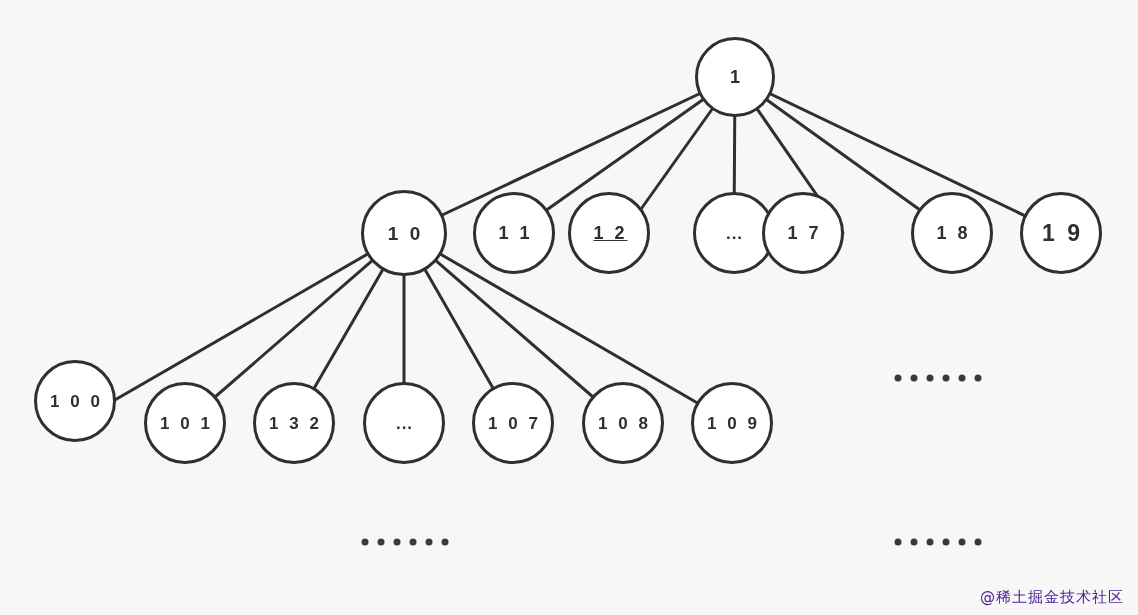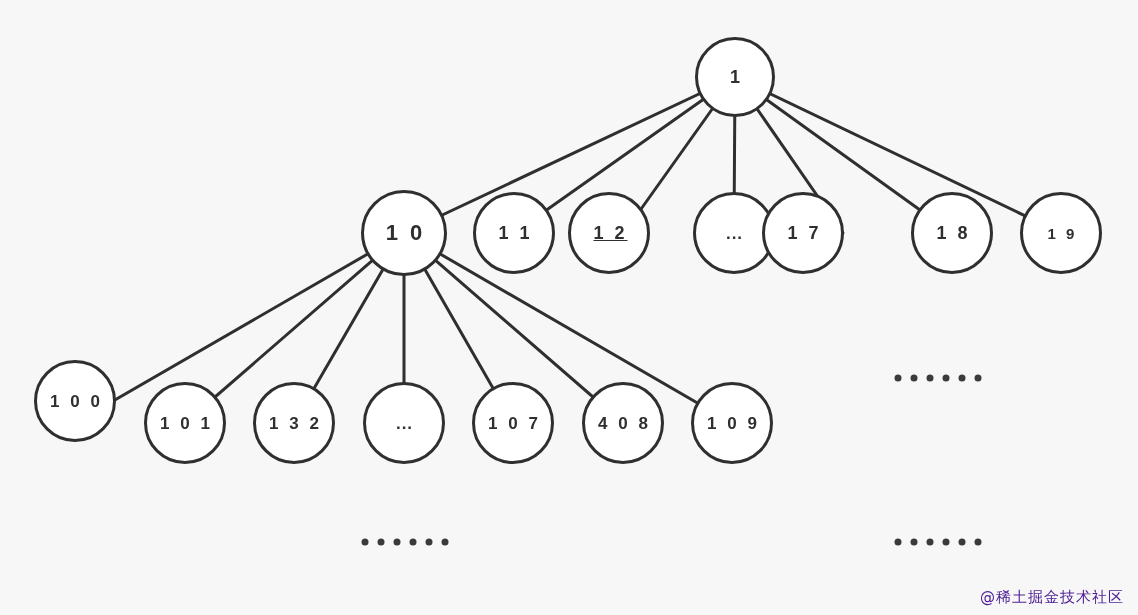--- a/index.html
+++ b/index.html
@@ -88,33 +88,33 @@
       <line x1="404" y1="233" x2="185" y2="423" stroke="#2f2f2f" stroke-width="3" stroke-linecap="round"></line>
       <line x1="404" y1="233" x2="294" y2="423" stroke="#2f2f2f" stroke-width="3" stroke-linecap="round"></line>
       <line x1="404" y1="233" x2="404" y2="423" stroke="#2f2f2f" stroke-width="3" stroke-linecap="round"></line>
       <line x1="404" y1="233" x2="513" y2="423" stroke="#2f2f2f" stroke-width="3" stroke-linecap="round"></line>
       <line x1="404" y1="233" x2="623" y2="423" stroke="#2f2f2f" stroke-width="3" stroke-linecap="round"></line>
       <line x1="404" y1="233" x2="732" y2="423" stroke="#2f2f2f" stroke-width="3" stroke-linecap="round"></line>
     </svg>
 
   <div id="node-layer">
       <div class="tree-node" style="left: 695px; top: 37px; width: 80px; height: 80px; font-size: 18px;">1</div>
-      <div class="tree-node" style="left: 361px; top: 190px; width: 86px; height: 86px; font-size: 22px;">1 0</div>
+      <div class="tree-node" style="left: 361px; top: 190px; width: 86px; height: 86px; font-size: 19px;">1 0</div>
       <div class="tree-node" style="left: 473px; top: 192px; width: 82px; height: 82px; font-size: 18px;">1 1</div>
       <div class="tree-node" style="left: 568px; top: 192px; width: 82px; height: 82px; font-size: 18px; text-decoration: underline;">1 2</div>
       <div class="tree-node dots-node" style="left: 693px; top: 192px; width: 82px; height: 82px; font-size: 17px;">...</div>
       <div class="tree-node" style="left: 762px; top: 192px; width: 82px; height: 82px; font-size: 18px;">1 7</div>
       <div class="tree-node" style="left: 911px; top: 192px; width: 82px; height: 82px; font-size: 18px;">1 8</div>
-      <div class="tree-node" style="left: 1020px; top: 192px; width: 82px; height: 82px; font-size: 15px;">1 9</div>
+      <div class="tree-node" style="left: 1020px; top: 192px; width: 82px; height: 82px; font-size: 23px;">1 9</div>
       <div class="tree-node" style="left: 34px; top: 360px; width: 82px; height: 82px; font-size: 17px;">1 0 0</div>
       <div class="tree-node" style="left: 144px; top: 382px; width: 82px; height: 82px; font-size: 17px;">1 0 1</div>
       <div class="tree-node" style="left: 253px; top: 382px; width: 82px; height: 82px; font-size: 17px;">1 3 2</div>
       <div class="tree-node dots-node" style="left: 363px; top: 382px; width: 82px; height: 82px; font-size: 17px;">...</div>
       <div class="tree-node" style="left: 472px; top: 382px; width: 82px; height: 82px; font-size: 17px;">1 0 7</div>
-      <div class="tree-node" style="left: 582px; top: 382px; width: 82px; height: 82px; font-size: 17px;">4 0 8</div>
+      <div class="tree-node" style="left: 582px; top: 382px; width: 82px; height: 82px; font-size: 17px;">1 0 8</div>
       <div class="tree-node" style="left: 691px; top: 382px; width: 82px; height: 82px; font-size: 17px;">1 0 9</div>
     </div>
 
   <div id="ellipsis-layer">
       <div class="ellipsis-group" style="left: 938px; top: 378px;">
         <span class="dot"></span>
         <span class="dot"></span>
         <span class="dot"></span>
         <span class="dot"></span>
         <span class="dot"></span>

